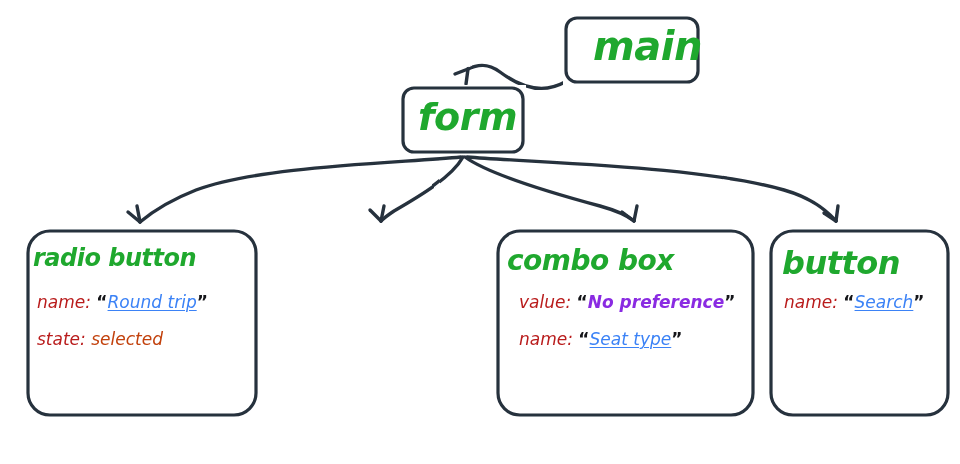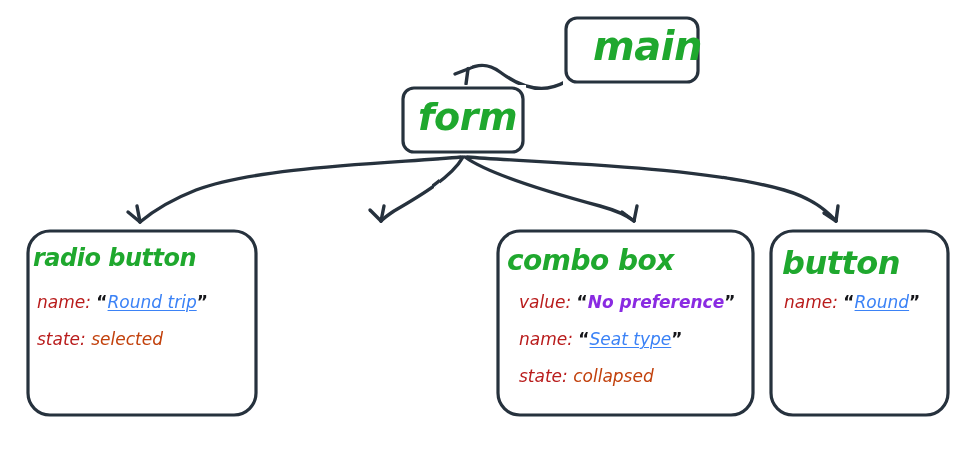--- a/index.html
+++ b/index.html
@@ -146,31 +146,27 @@
     <div class="prop row1">
       <span class="k">value:</span>
       <span class="q">“</span><span class="v-value">No preference</span><span class="q">”</span>
     </div>
 
     <div class="prop row2">
       <span class="k">name:</span>
       <span class="q">“</span><span class="v-name">Seat type</span><span class="q">”</span>
     </div>
 
-    <div class="prop row3">
-      <span class="k">state:</span>
-      <span class="v-state">collapsed</span>
-    </div>
   </div>
 
   <div class="node" id="node-button">
     <svg class="frame" viewBox="0 0 183 190" preserveAspectRatio="none">
       <rect x="3" y="3" width="177" height="184" rx="22" ry="22" fill="#ffffff" stroke="#26303d" stroke-width="3.2" filter="url(#rough)"></rect>
     </svg>
     <div class="node-title">button</div>
 
     <div class="prop row1">
       <span class="k">name:</span>
-      <span class="q">“</span><span class="v-name">Round</span><span class="q">”</span>
+      <span class="q">“</span><span class="v-name">Search</span><span class="q">”</span>
     </div>
   </div>
 
 </div>
 
 </body></html>

